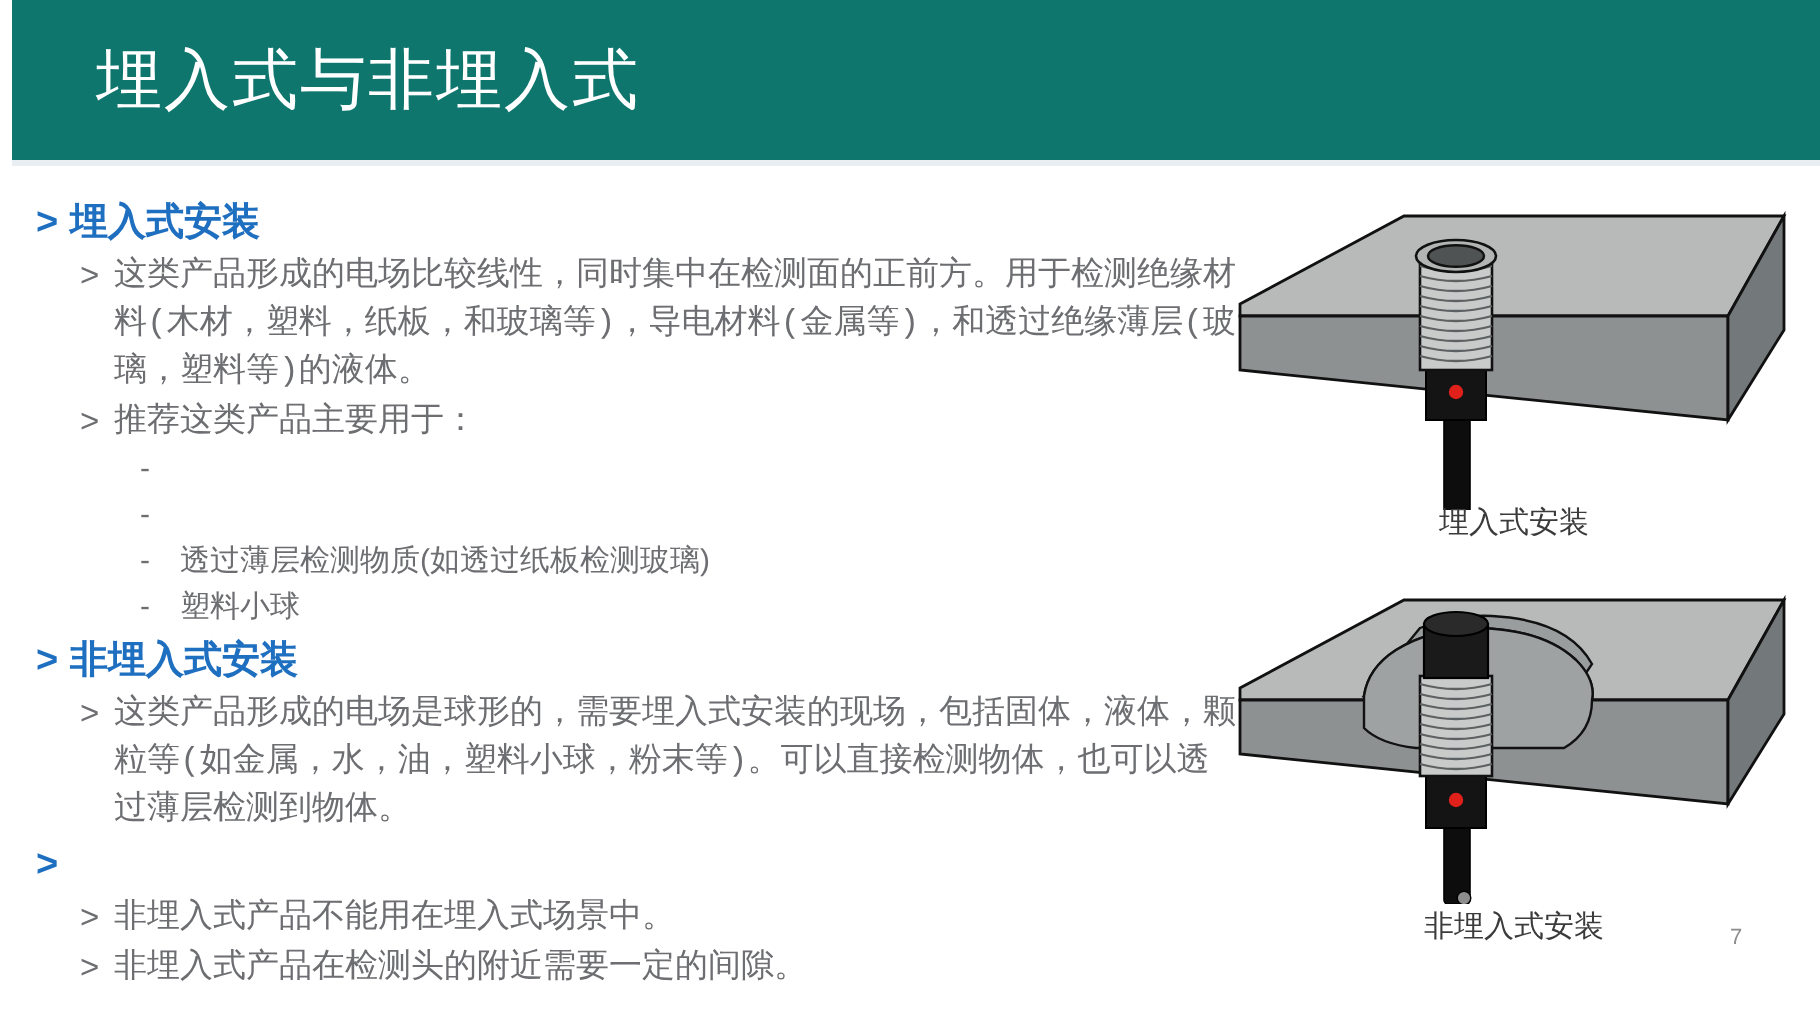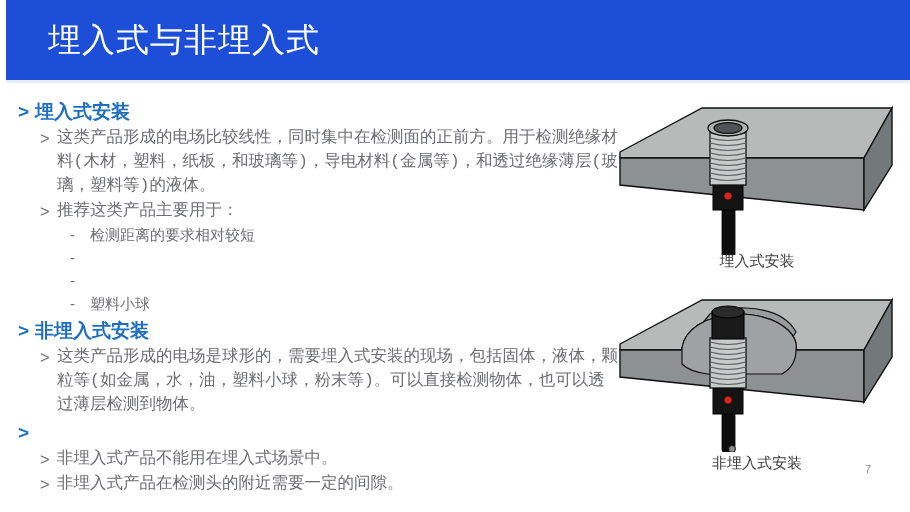--- a/index.html
+++ b/index.html
@@ -12,21 +12,21 @@
   #slide {
     position: relative;
     width: 910px; height: 512px;
     background: #ffffff;
   }
 
   
   #title-banner {
     position: absolute;
     left: 6px; top: 0; width: 904px; height: 80px;
-    background: #1d4ed8;
+    background: #0f766e;
   }
   #title-text {
     position: absolute;
     left: 42px; top: 18px;
     font-size: 33px;
     line-height: 44px;
     color: #ffffff;
     letter-spacing: 1px;
     white-space: nowrap;
   }
@@ -136,27 +136,27 @@
       <span class="tx">这类产品形成的电场比较线性，同时集中在检测面的正前方。用于检测绝缘材料(木材，塑料，纸板，和玻璃等)，导电材料(金属等)，和透过绝缘薄层(玻璃，塑料等)的液体。</span>
     </div>
 
     <div class="lvl2">
       <span class="mk">&gt;</span>
       <span class="tx">推荐这类产品主要用于：</span>
     </div>
 
     <div class="lvl3">
       <span class="mk">-</span>
-      <span class="tx">检测距离的要求相对较短</span>
-    </div>
-    <div class="lvl3">
-      <span class="mk">-</span>
-    </div>
-    <div class="lvl3">
-      <span class="mk">-</span>
+    </div>
+    <div class="lvl3">
+      <span class="mk">-</span>
+    </div>
+    <div class="lvl3">
+      <span class="mk">-</span>
+      <span class="tx">透过薄层检测物质(如透过纸板检测玻璃)</span>
     </div>
     <div class="lvl3">
       <span class="mk">-</span>
       <span class="tx">塑料小球</span>
     </div>
 
     <div class="lvl1">
       <span class="mk">&gt;</span>
       <span class="tx">非埋入式安装</span>
     </div>

